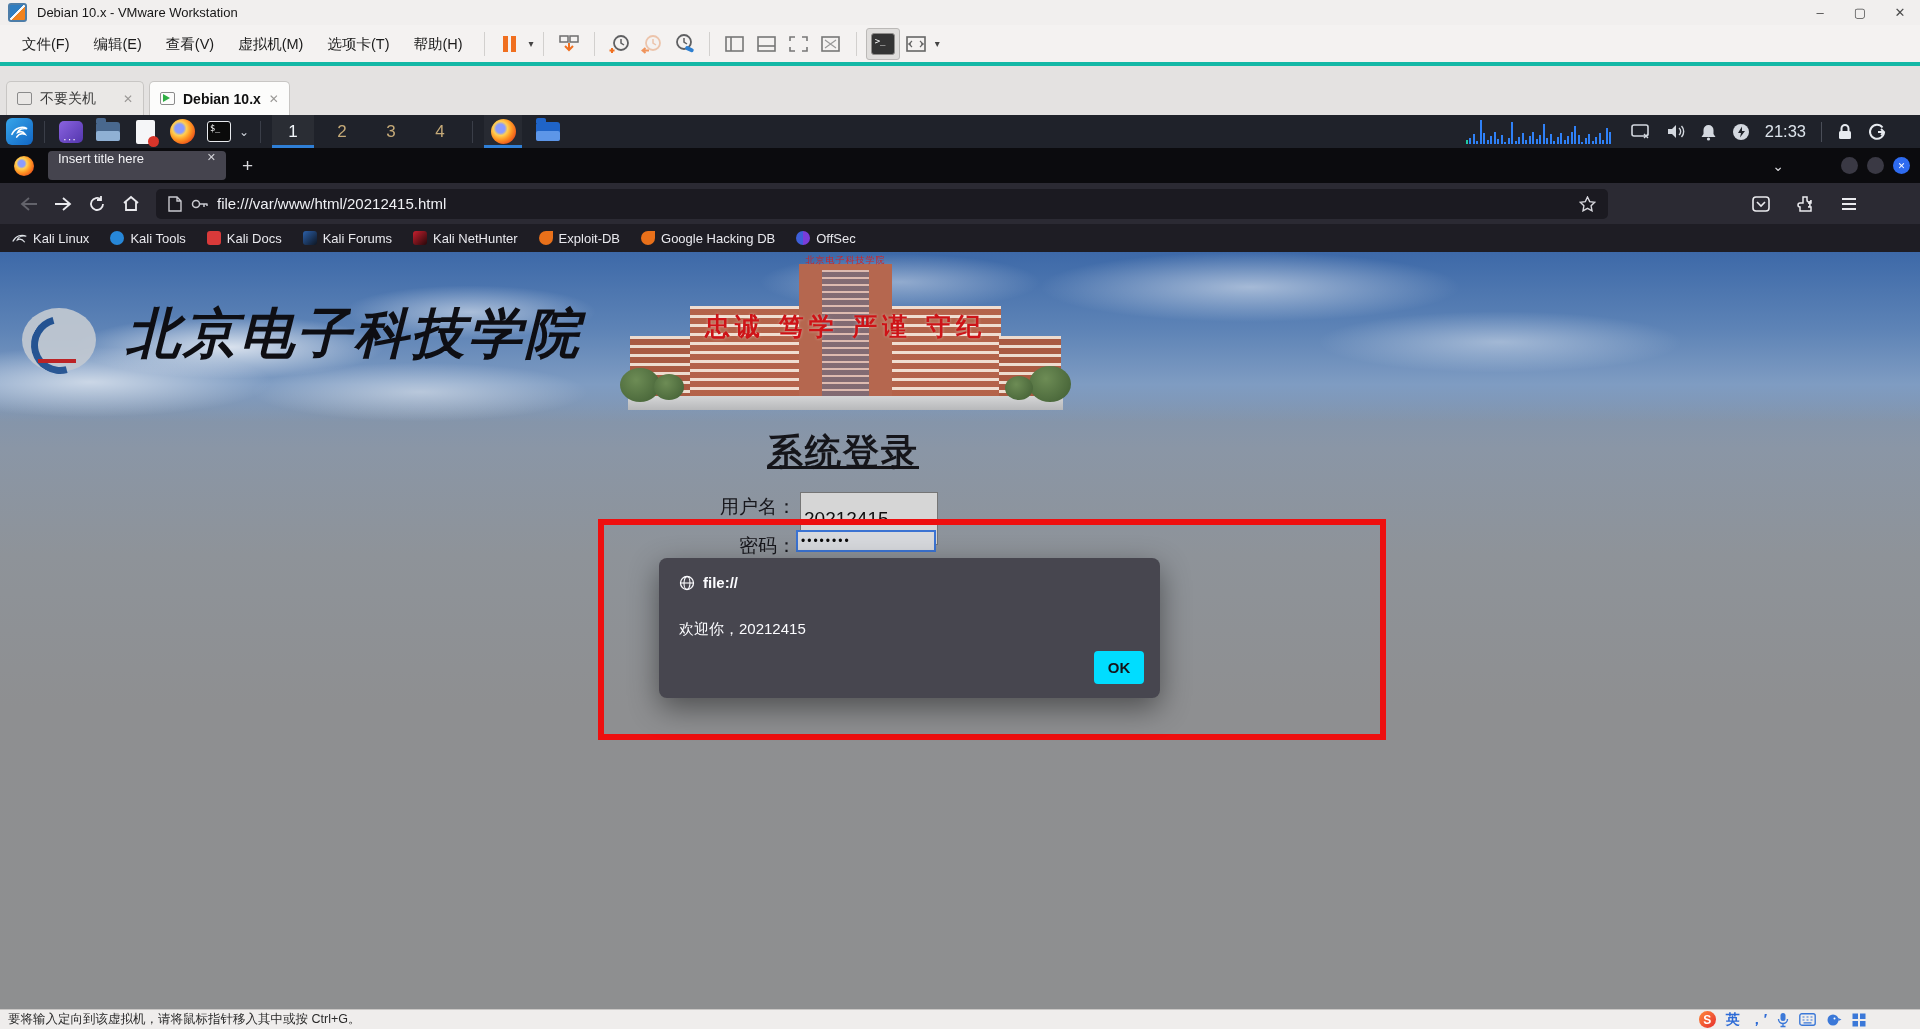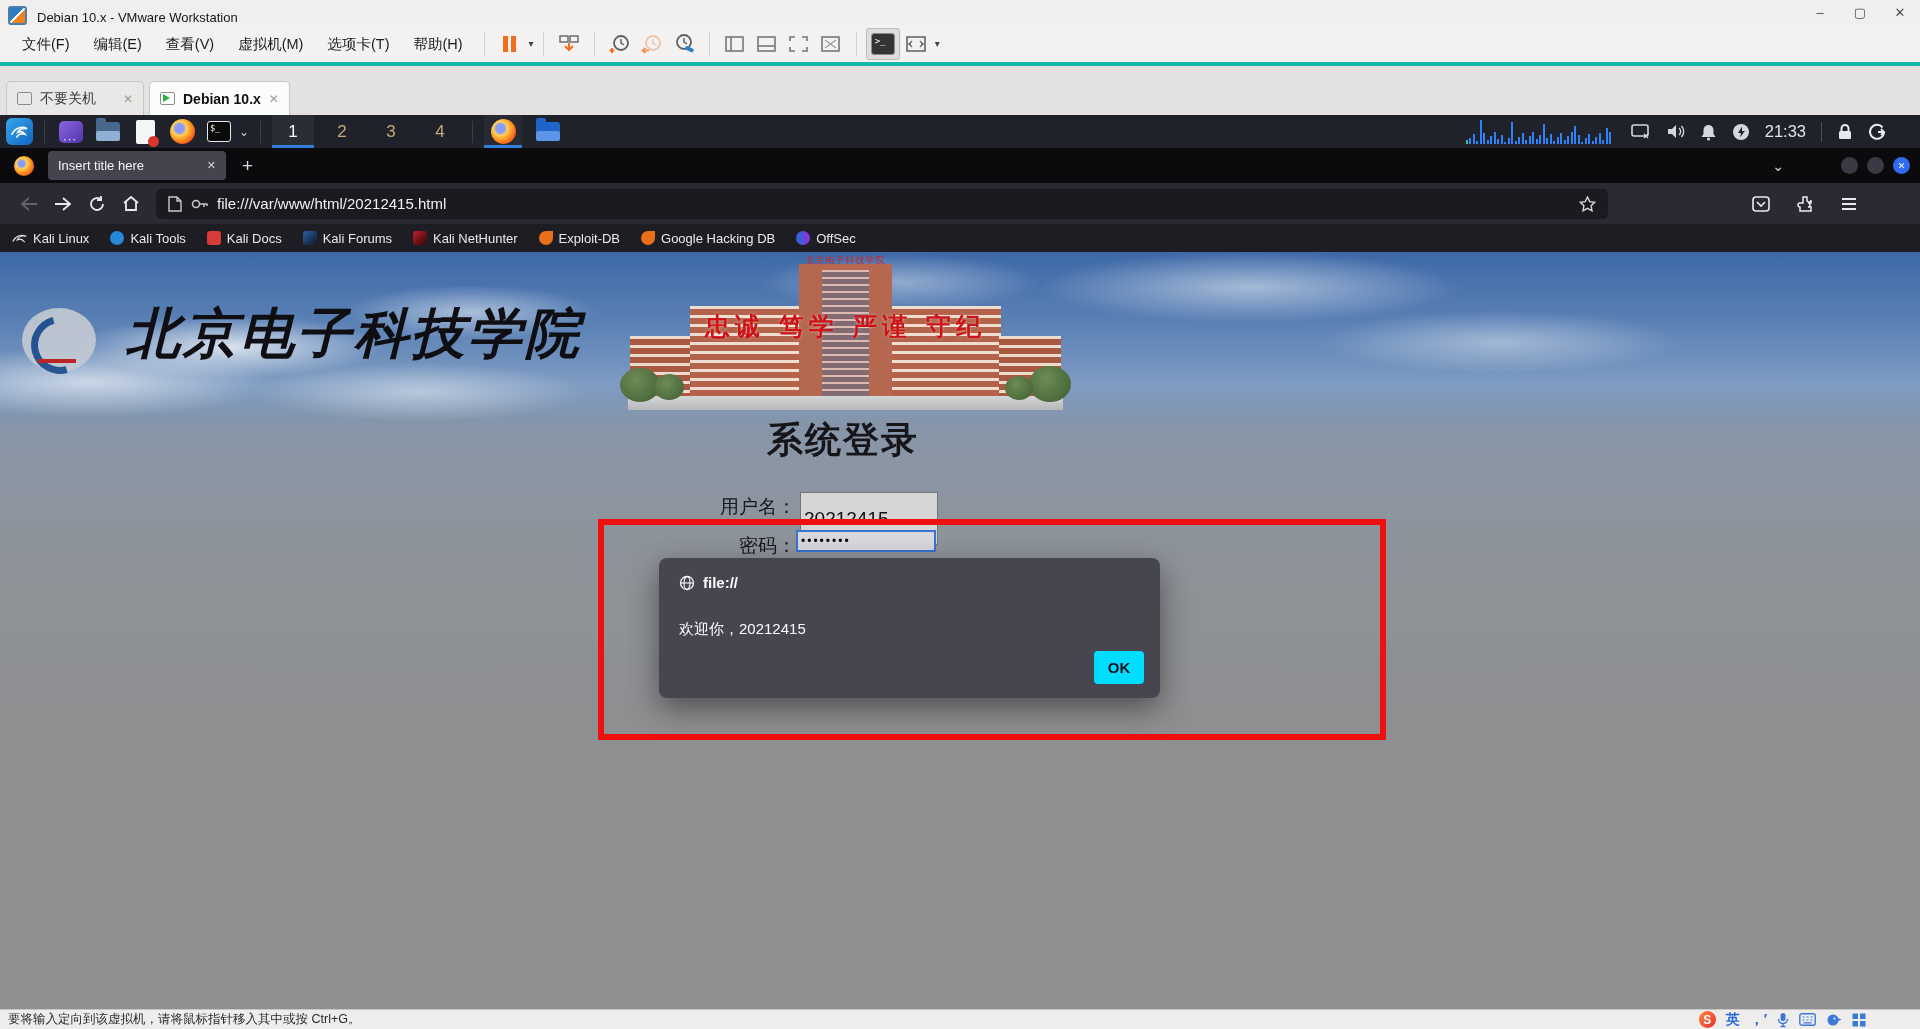--- a/index.html
+++ b/index.html
@@ -1,21 +1,21 @@
 <!DOCTYPE html>
 <html><head>
 <meta charset="utf-8">
 <style>
   html,body{margin:0;padding:0;}
   body{width:1920px;height:1029px;position:relative;overflow:hidden;
        font-family:"Liberation Sans","DejaVu Sans",sans-serif;background:#000;}
   .abs{position:absolute;}
 
   
-  #titlebar{top:0;left:0;width:1920px;height:25px;background:#f1efee;display:flex;align-items:flex-end;}
+  #titlebar{top:0;left:0;width:1920px;height:25px;background:#f1efee;display:flex;align-items:center;}
   #vmw-logo{width:15px;height:15px;margin-left:8px;border-radius:3px;border:2px solid #4d7da8;background:linear-gradient(135deg,#2f7dc0 0 45%,#f8f8f8 45% 55%,#f0821e 55%);}
   #win-title{font-size:13px;color:#161616;margin-left:10px;}
   .winctl{width:40px;text-align:center;font-size:13px;color:#4c4c4c;line-height:25px;}
   #titlebar .spacer{flex:1;}
 
   
   #menubar{top:25px;left:0;width:1920px;height:41px;background:#f4f2f1;border-bottom:4px solid #14b8a6;display:flex;align-items:center;padding-left:10px;box-sizing:border-box;}
   .menu-item{font-size:14.5px;color:#1c1c1c;padding:0 12px;line-height:40px;}
   .tb-sep{width:1px;height:24px;background:#d2d0ce;margin:0 9px;}
   .tb-btn{width:32px;height:30px;display:flex;align-items:center;justify-content:center;}
@@ -58,21 +58,21 @@
   .task.active{box-shadow:inset 0 -3px 0 #2f7fd6;background:rgba(255,255,255,.04);}
   #kp-right{margin-left:auto;display:flex;align-items:center;gap:15px;padding-right:28px;}
   #cpu-graph{width:150px;height:24px;display:flex;align-items:flex-end;gap:1.5px;}
   .cpubar{width:2px;background:#2f81f7;}
   #kp-clock{font-size:16.5px;color:#dde4ec;}
   .kp-tray-sep{width:1px;height:20px;background:#4a4e58;}
 
   
   #fftabbar{top:148px;left:0;width:1920px;height:35px;background:#0b0b0e;display:flex;align-items:center;padding:0 10px;box-sizing:border-box;}
   #ff-logo{width:20px;height:20px;border-radius:50%;background:radial-gradient(circle at 38% 38%,#8a9cff 0 18%,#ffd054 30%,#ff9623 52%,#ee5a1c 76%,#b51a14 95%);margin-left:4px;}
-  #fftab{margin-left:14px;width:178px;height:29px;background:#45444e;border-radius:4px;display:flex;align-items:center;padding:0 10px;box-sizing:border-box;color:#f3f3f6;font-size:13px;}
+  #fftab{margin-left:14px;width:178px;height:29px;background:#45444e;border-radius:4px;display:flex;padding:0 10px;box-sizing:border-box;color:#f3f3f6;font-size:13px;}
   #fftab .ttitle{flex:1;white-space:nowrap;overflow:hidden;}
   #fftab .tclose{color:#d4d4d9;font-size:11px;}
   #ff-newtab{color:#d8d8dc;font-size:19px;margin-left:16px;}
   #fftab-right{margin-left:auto;display:flex;align-items:center;}
   #ff-alltabs{color:#d8d8dc;font-size:14px;margin-right:48px;}
   .wc{width:17px;height:17px;border-radius:50%;background:#3a3944;margin-left:9px;}
   .wc.close{background:#2e6bf0;color:#fff;font-size:9px;display:flex;align-items:center;justify-content:center;}
 
   #ffnav{top:183px;left:0;width:1920px;height:41px;background:#2b2a33;display:flex;align-items:center;padding:0 12px;box-sizing:border-box;}
   .navbtn{width:34px;height:32px;display:flex;align-items:center;justify-content:center;}
@@ -104,21 +104,21 @@
   #school-name{position:absolute;left:126px;top:46px;font-family:"DejaVu Serif","Liberation Serif",serif;font-style:italic;font-weight:bold;font-size:54px;color:#0e0e13;letter-spacing:3px;white-space:nowrap;}
   #building{position:absolute;left:618px;top:0;width:455px;height:158px;}
   .wing{position:absolute;bottom:14px;background:#c0735a;background-image:repeating-linear-gradient(180deg,rgba(245,233,221,.9) 0 3px,rgba(170,85,60,.55) 3px 9px);}
   #plaza{position:absolute;bottom:0;left:10px;right:10px;height:16px;background:linear-gradient(#d9dadb,#b7b8ba);}
   #tower{position:absolute;left:181px;bottom:14px;width:93px;height:132px;background:#b5674f;}
   #tower .glass{position:absolute;left:23px;top:6px;width:47px;height:126px;background:linear-gradient(180deg,#a9c0dc,#5f7fa8);background-image:repeating-linear-gradient(180deg,rgba(255,255,255,.55) 0 2px,rgba(80,110,150,.5) 2px 7px);}
   .tree{position:absolute;border-radius:50%;background:radial-gradient(circle at 40% 35%,#6d8c55,#3f5c32);}
   #building-sign{position:absolute;left:0;top:2px;width:455px;text-align:center;font-size:9px;color:#d42222;letter-spacing:1px;}
   #motto{position:absolute;left:0;top:58px;width:455px;text-align:center;font-family:"DejaVu Serif","Liberation Serif",serif;font-weight:bold;font-size:25px;color:#ce1317;letter-spacing:5px;white-space:nowrap;text-shadow:0 0 3px rgba(255,255,255,.45);}
 
-  #login-title{position:absolute;left:843px;top:164px;transform:translateX(-50%);font-size:36px;font-weight:bold;color:#15151a;letter-spacing:2px;white-space:nowrap;}
+  #login-title{position:absolute;left:843px;top:176px;transform:translateX(-50%);font-size:36px;font-weight:bold;color:#15151a;letter-spacing:2px;white-space:nowrap;text-decoration:underline;}
   .form-label{position:absolute;width:196px;text-align:right;font-size:19px;color:#17171c;white-space:nowrap;}
   #username-label{left:600px;top:242px;}
   #password-label{left:600px;top:281px;}
   #username-input{position:absolute;left:800px;top:240px;width:130px;height:19px;background:#d6d6d6;border:1px solid #757575;font-size:19px;color:#101010;padding:16px 3px;}
   #password-input{position:absolute;left:796px;top:278px;width:130px;height:18px;background:#d7d9dd;border:2px solid #3b73d2;font-size:12px;letter-spacing:2px;color:#0a0a0a;padding:0 3px;}
   #red-rect{position:absolute;left:598px;top:267px;width:788px;height:221px;border:6px solid #ee0f0f;box-sizing:border-box;}
   #dialog{position:absolute;left:659px;top:306px;width:501px;height:140px;background:#47464f;border-radius:8px;box-shadow:0 10px 30px rgba(0,0,0,.45);}
   #dialog-head{position:absolute;left:20px;top:16px;display:flex;align-items:center;gap:8px;color:#fbfbfe;font-size:15px;font-weight:bold;}
   #dialog-msg{position:absolute;left:20px;top:62px;color:#fbfbfe;font-size:15px;}
   #ok-button{position:absolute;right:16px;bottom:14px;width:50px;height:33px;background:#00ddff;border-radius:4px;color:#15141a;font-size:15px;font-weight:bold;display:flex;align-items:center;justify-content:center;}

